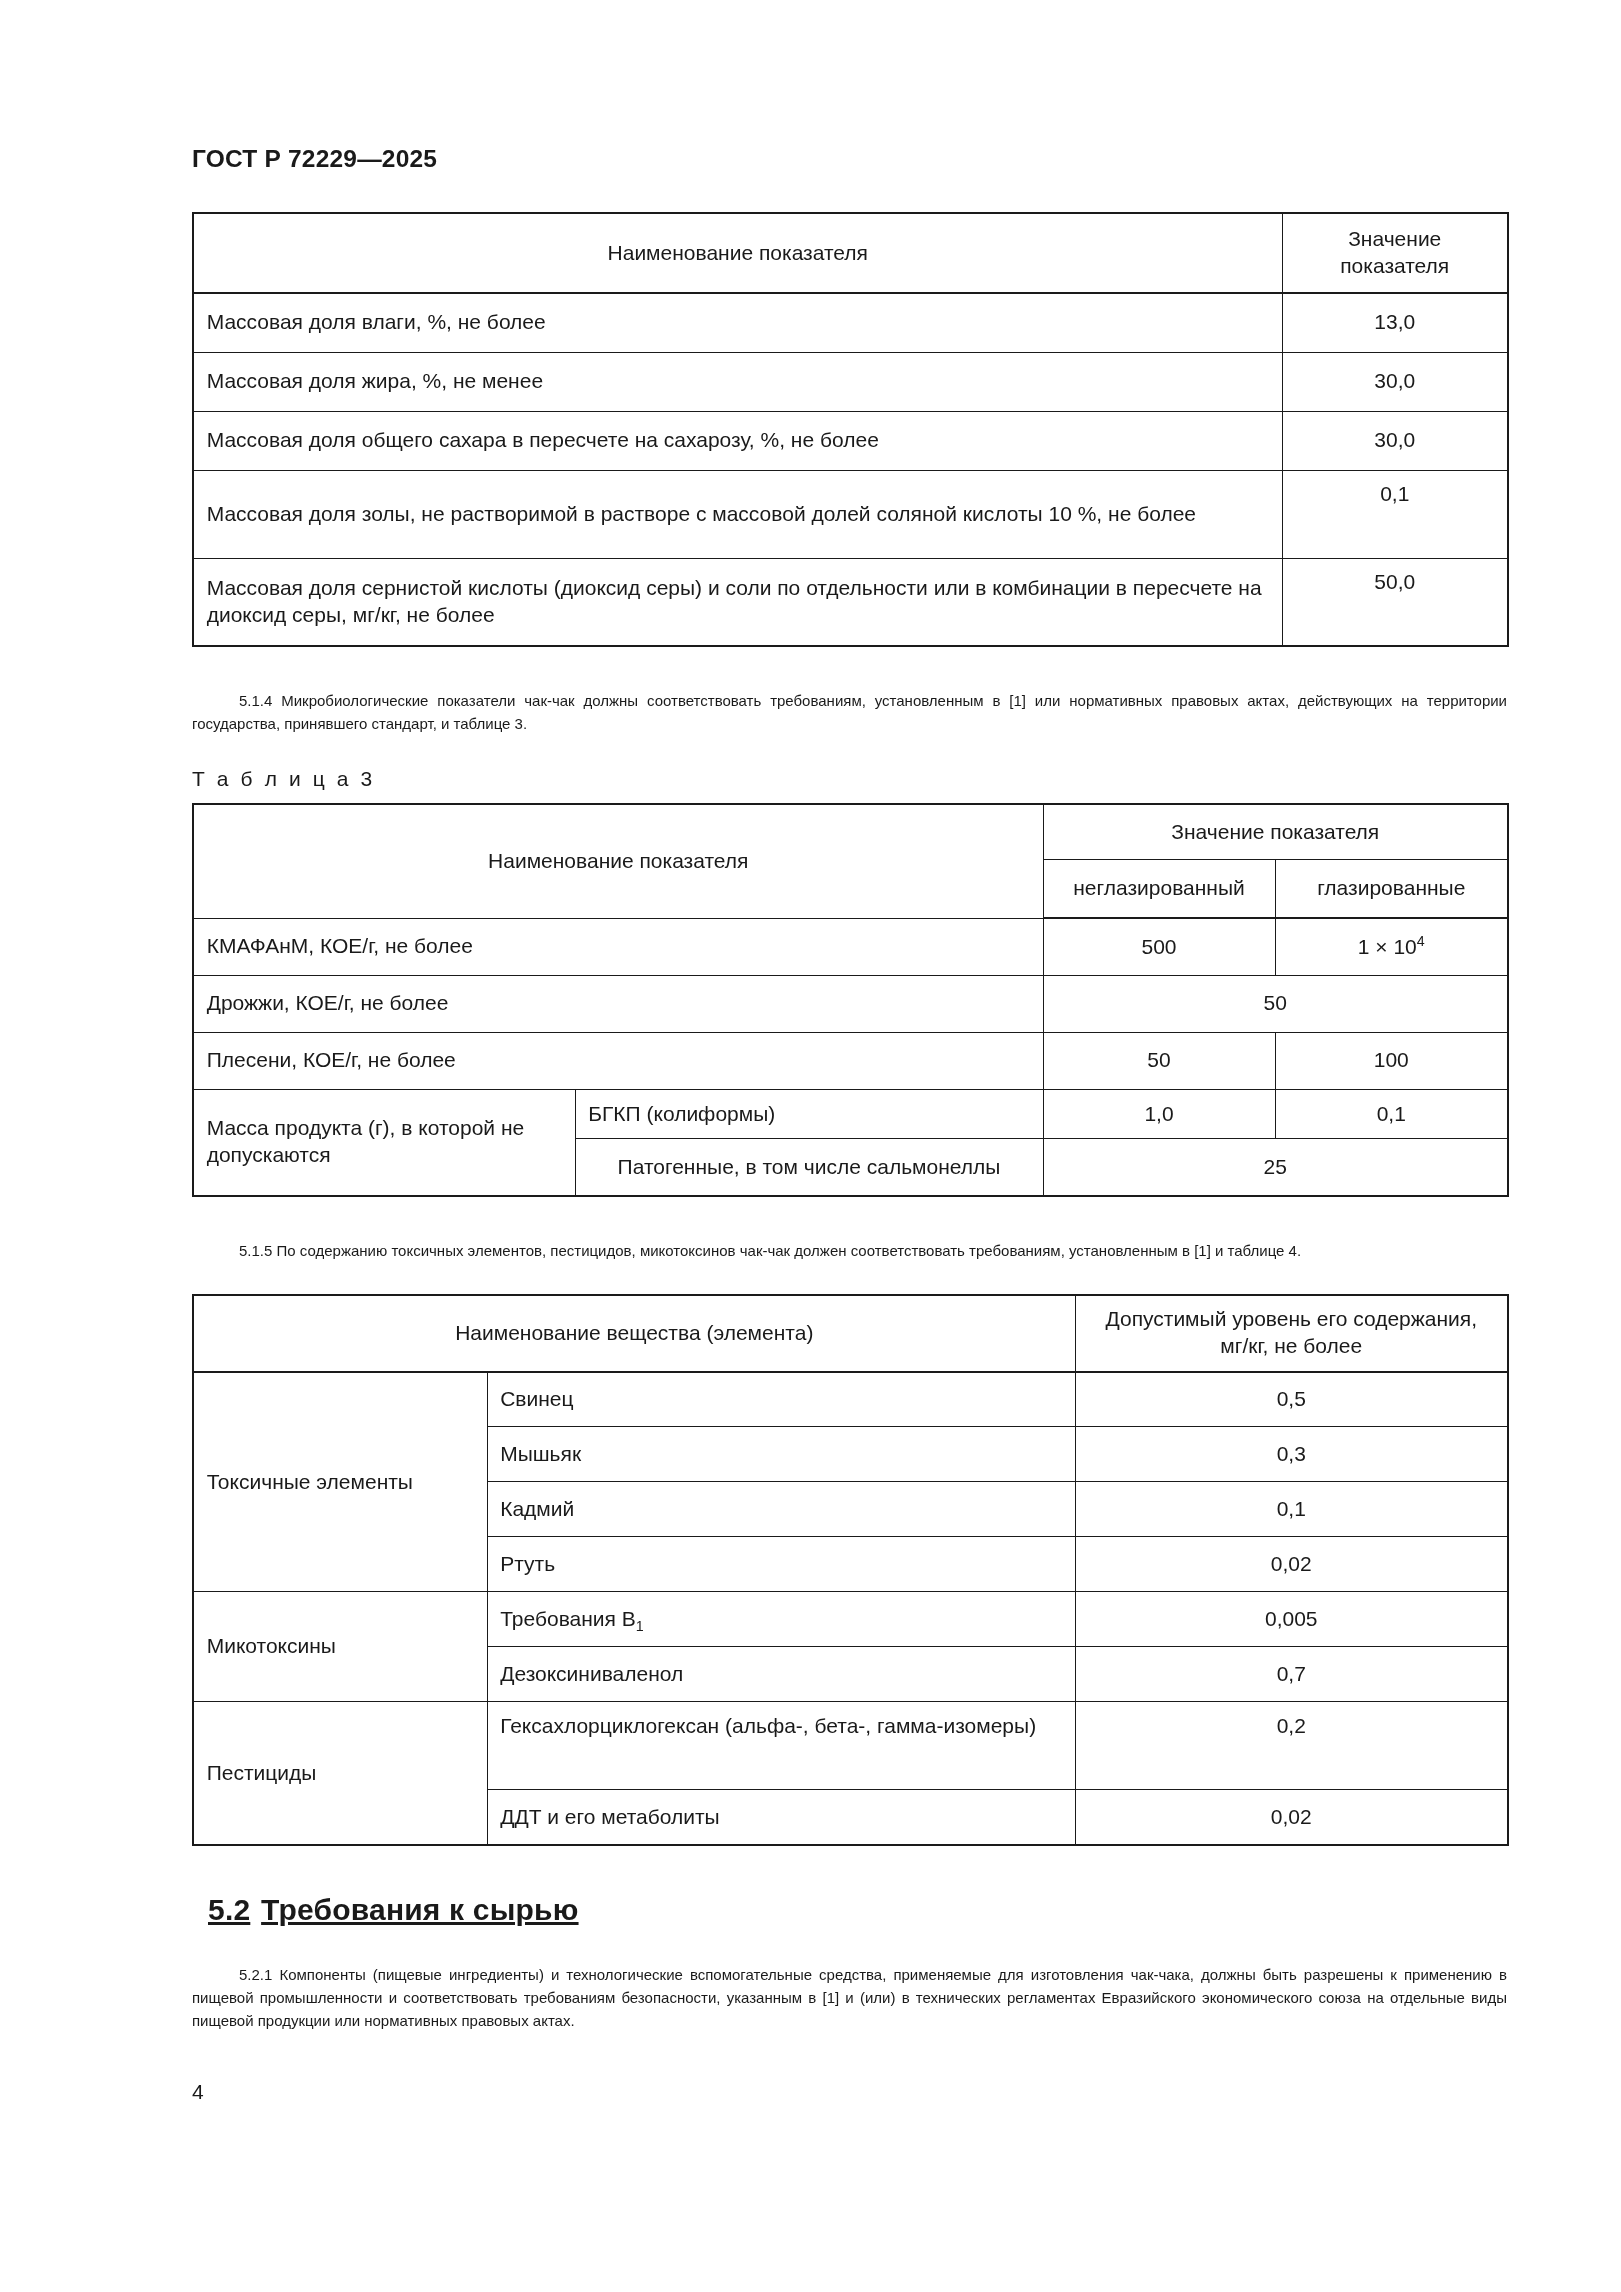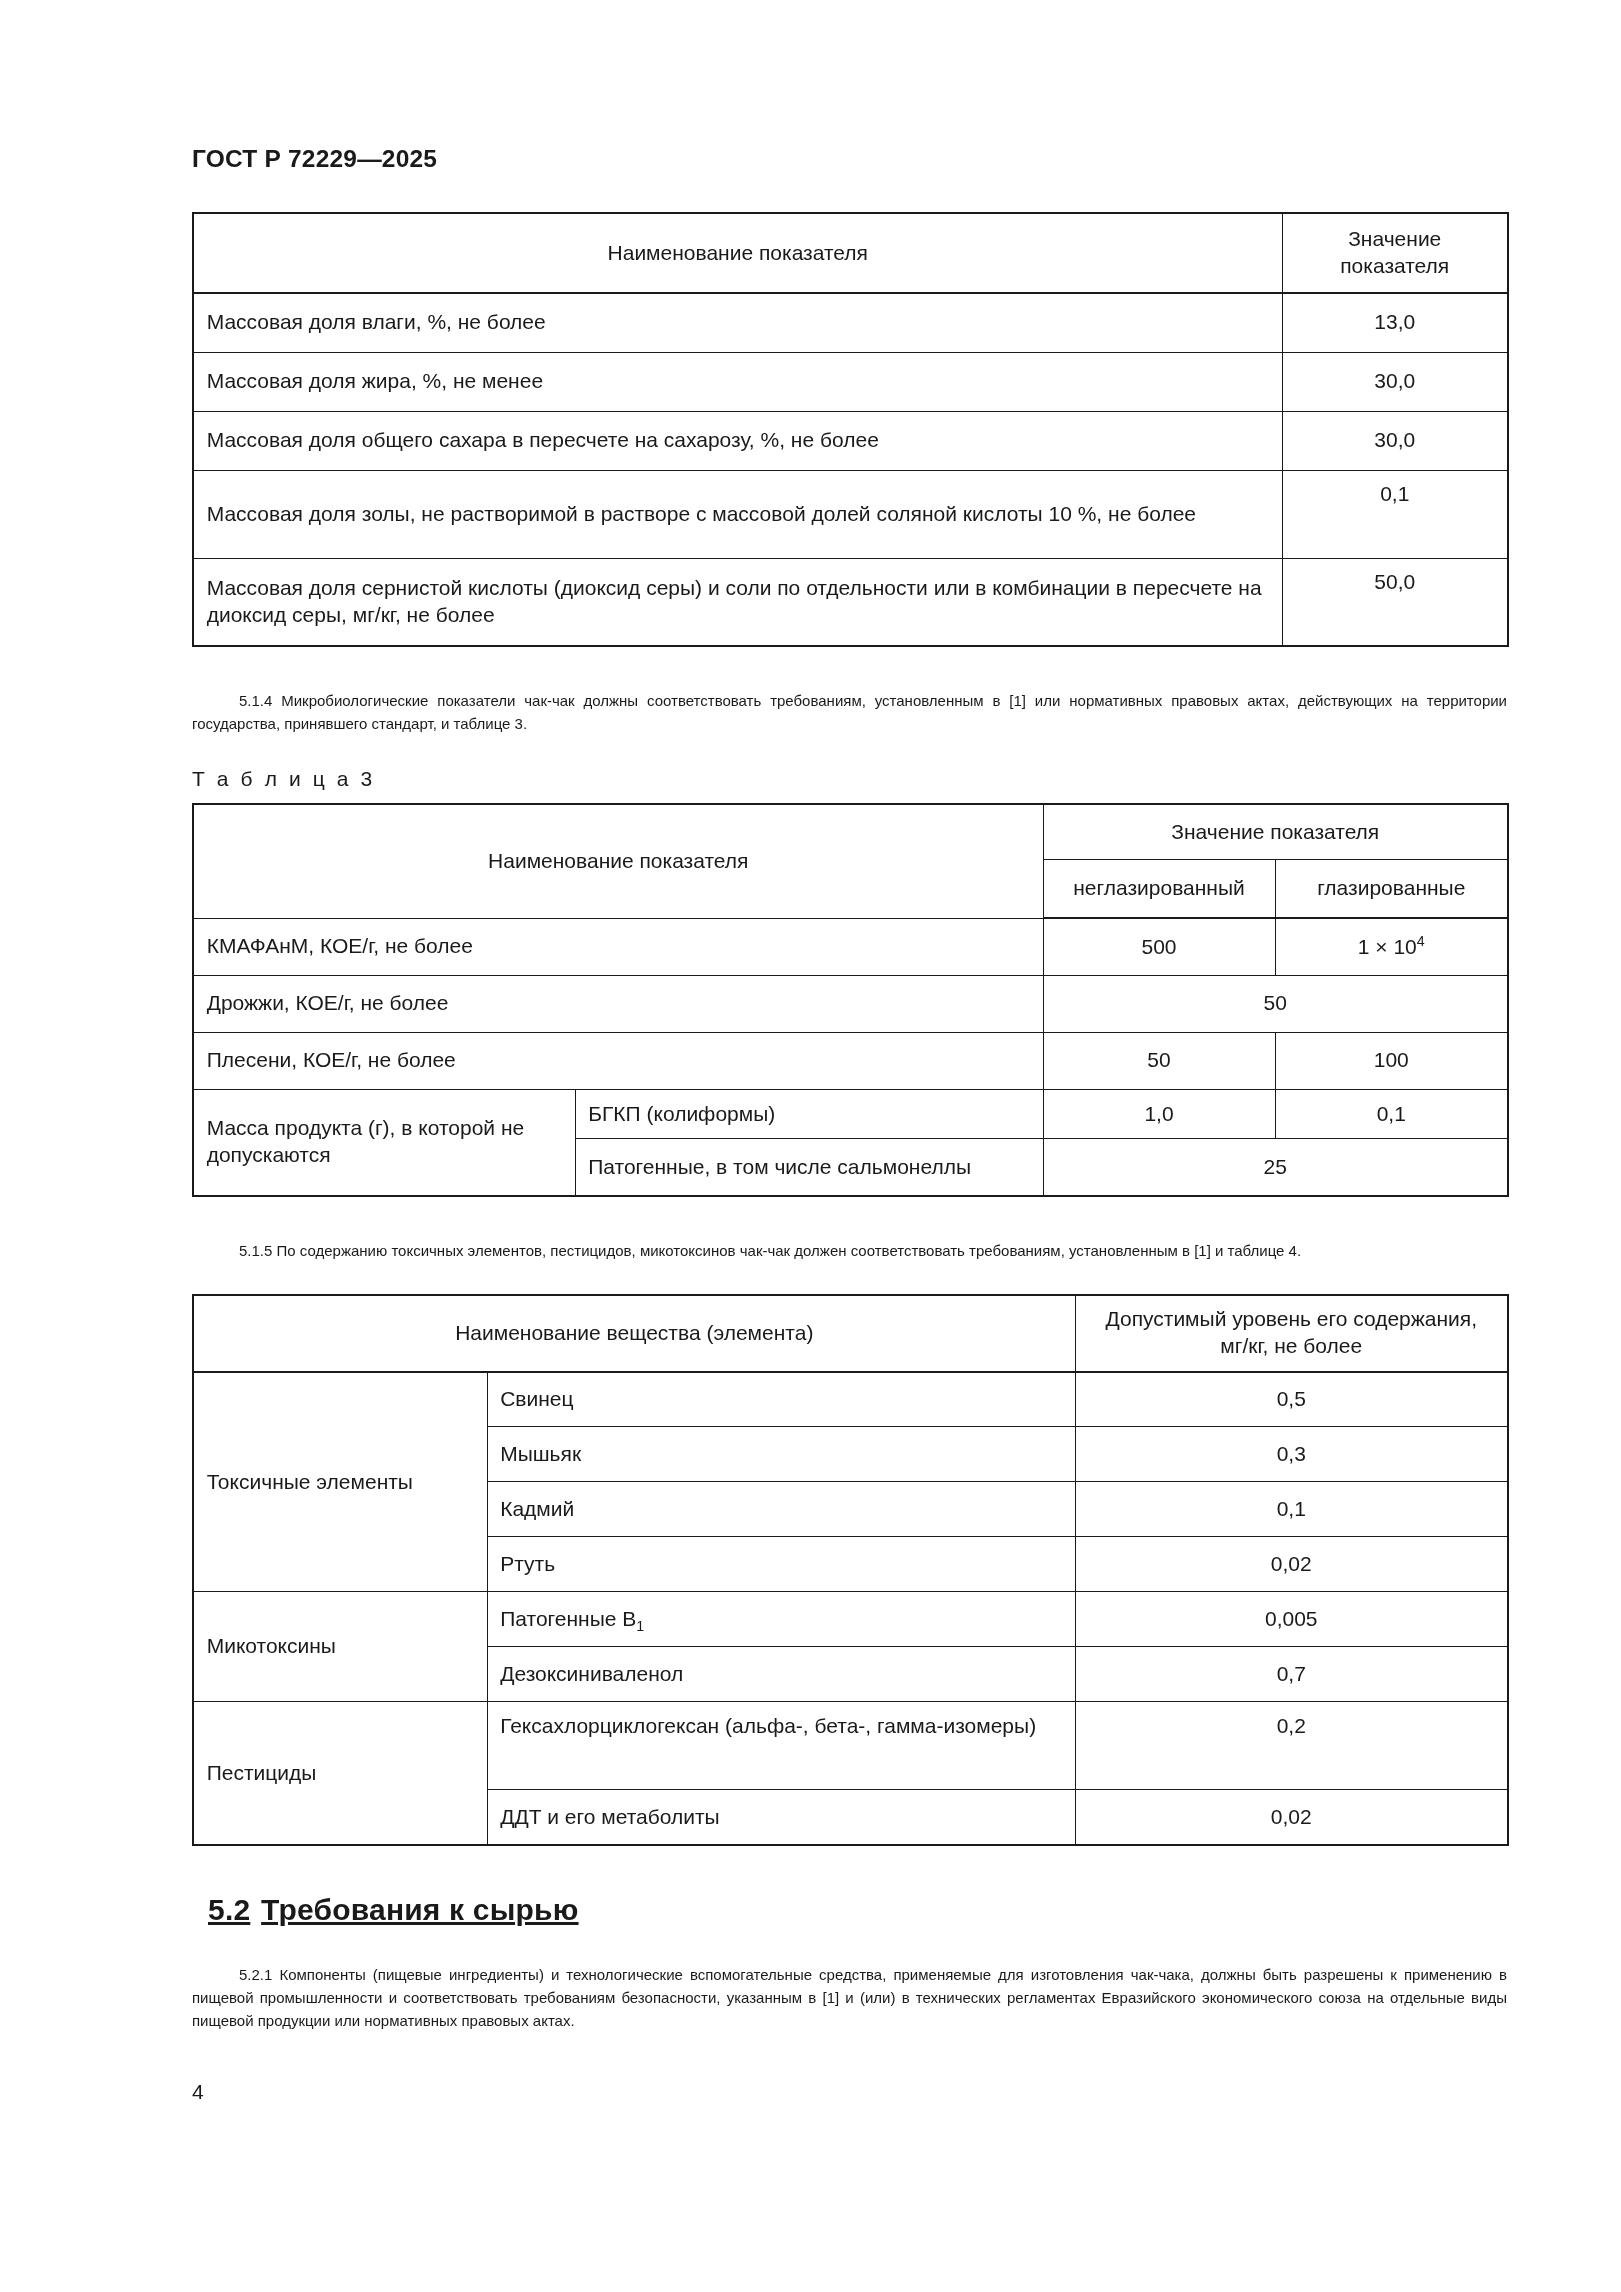--- a/index.html
+++ b/index.html
@@ -206,21 +206,21 @@
           <td class="c">50</td>
           <td class="c">100</td>
         </tr>
         <tr>
           <td class="l" rowspan="2" style="height:67px;">Масса продукта (г), в которой не допускаются</td>
           <td class="l">БГКП (колиформы)</td>
           <td class="c">1,0</td>
           <td class="c">0,1</td>
         </tr>
         <tr>
-          <td class="l" style="height:57px;">Патогенные, в том числе сальмонеллы</td>
+          <td class="l" style="height:57px;text-align:center;">Патогенные, в том числе сальмонеллы</td>
           <td class="c" colspan="2">25</td>
         </tr>
       </tbody>
     </table>
 
     <div class="spacer-lg"></div>
 
     <p class="body"><span class="indent"></span><span>5.1.5 По содержанию токсичных элементов, пестицидов, микотоксинов чак-чак должен соответствовать требованиям, установленным в [1] и таблице 4.</span></p>
 
     <div class="spacer-md"></div>
@@ -256,21 +256,21 @@
           <td class="l" style="height:55px;">Кадмий</td>
           <td class="c">0,1</td>
         </tr>
         <tr>
           <td class="l" style="height:55px;">Ртуть</td>
           <td class="c">0,02</td>
         </tr>
 
         <tr>
           <td class="l" rowspan="2">Микотоксины</td>
-          <td class="l" style="height:55px;"><span>Патогенные В</span><sub>1</sub></td>
+          <td class="l" style="height:55px;"><span>Требования В</span><sub>1</sub></td>
           <td class="c">0,005</td>
         </tr>
         <tr>
           <td class="l" style="height:55px;">Дезоксиниваленол</td>
           <td class="c">0,7</td>
         </tr>
 
         <tr>
           <td class="l" rowspan="2">Пестициды</td>
           <td class="just" style="height:88px;vertical-align:top;">Гексахлорциклогексан (альфа-, бета-, гамма-изомеры)</td>

